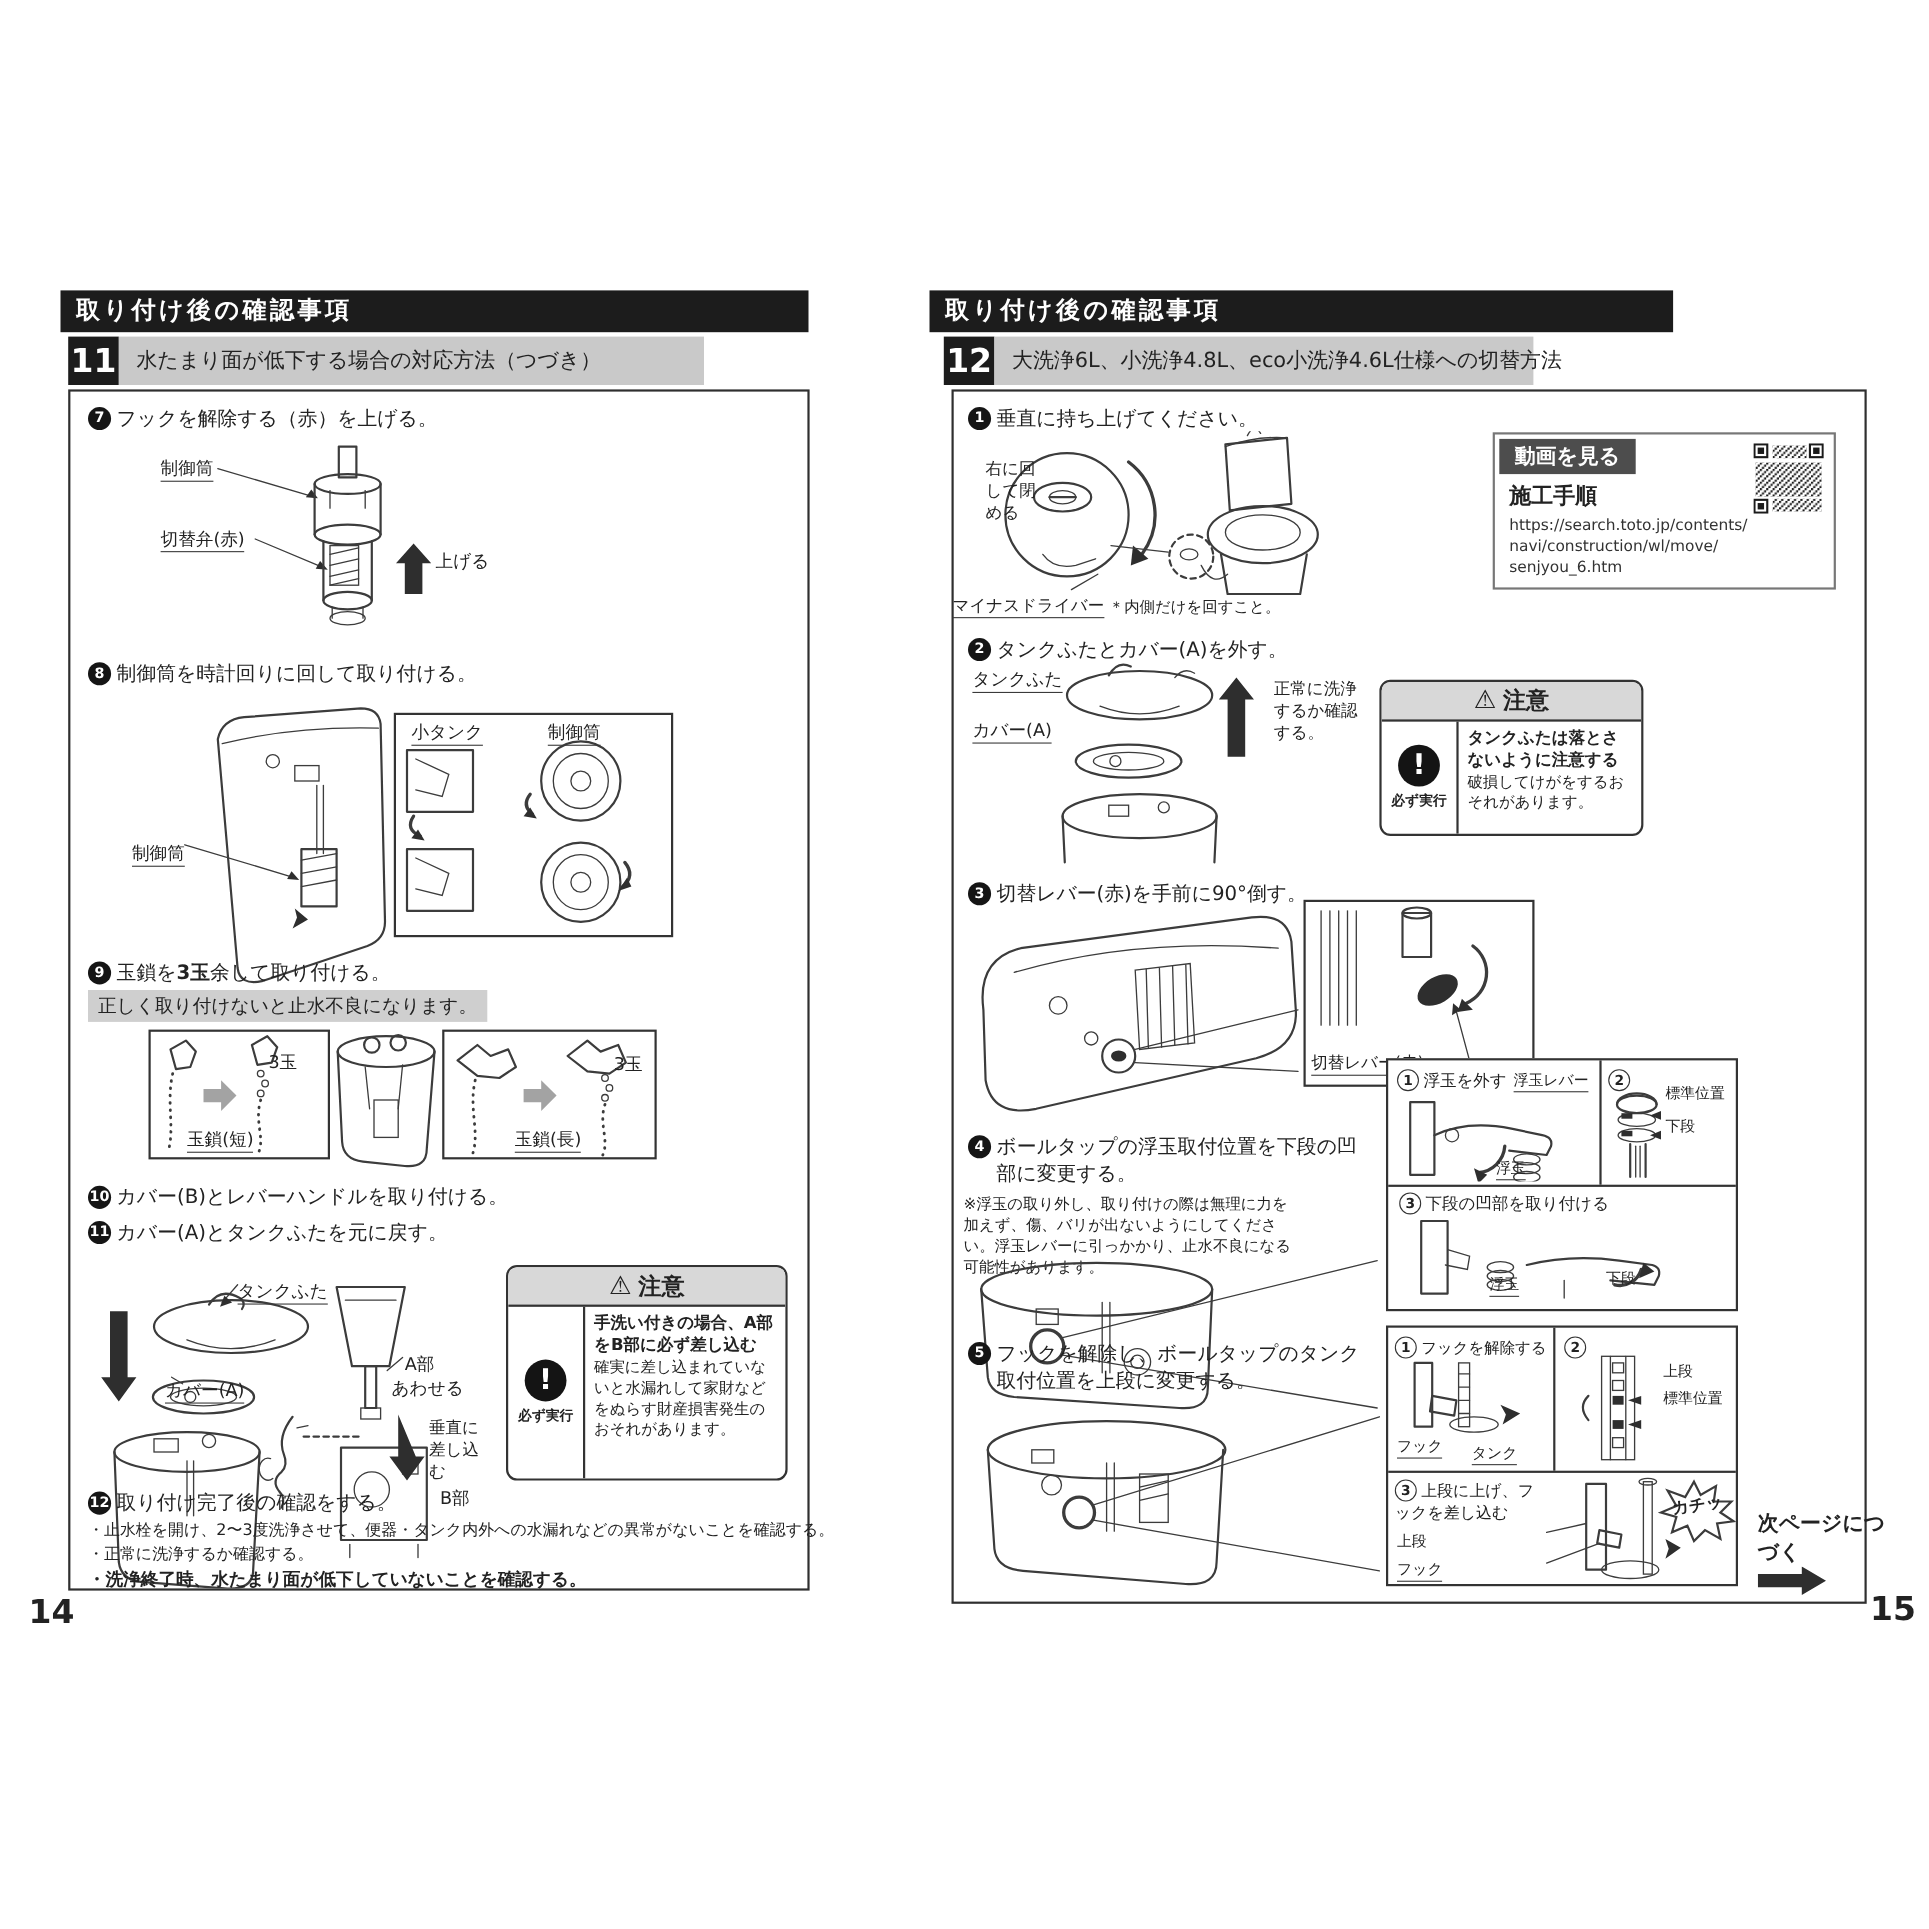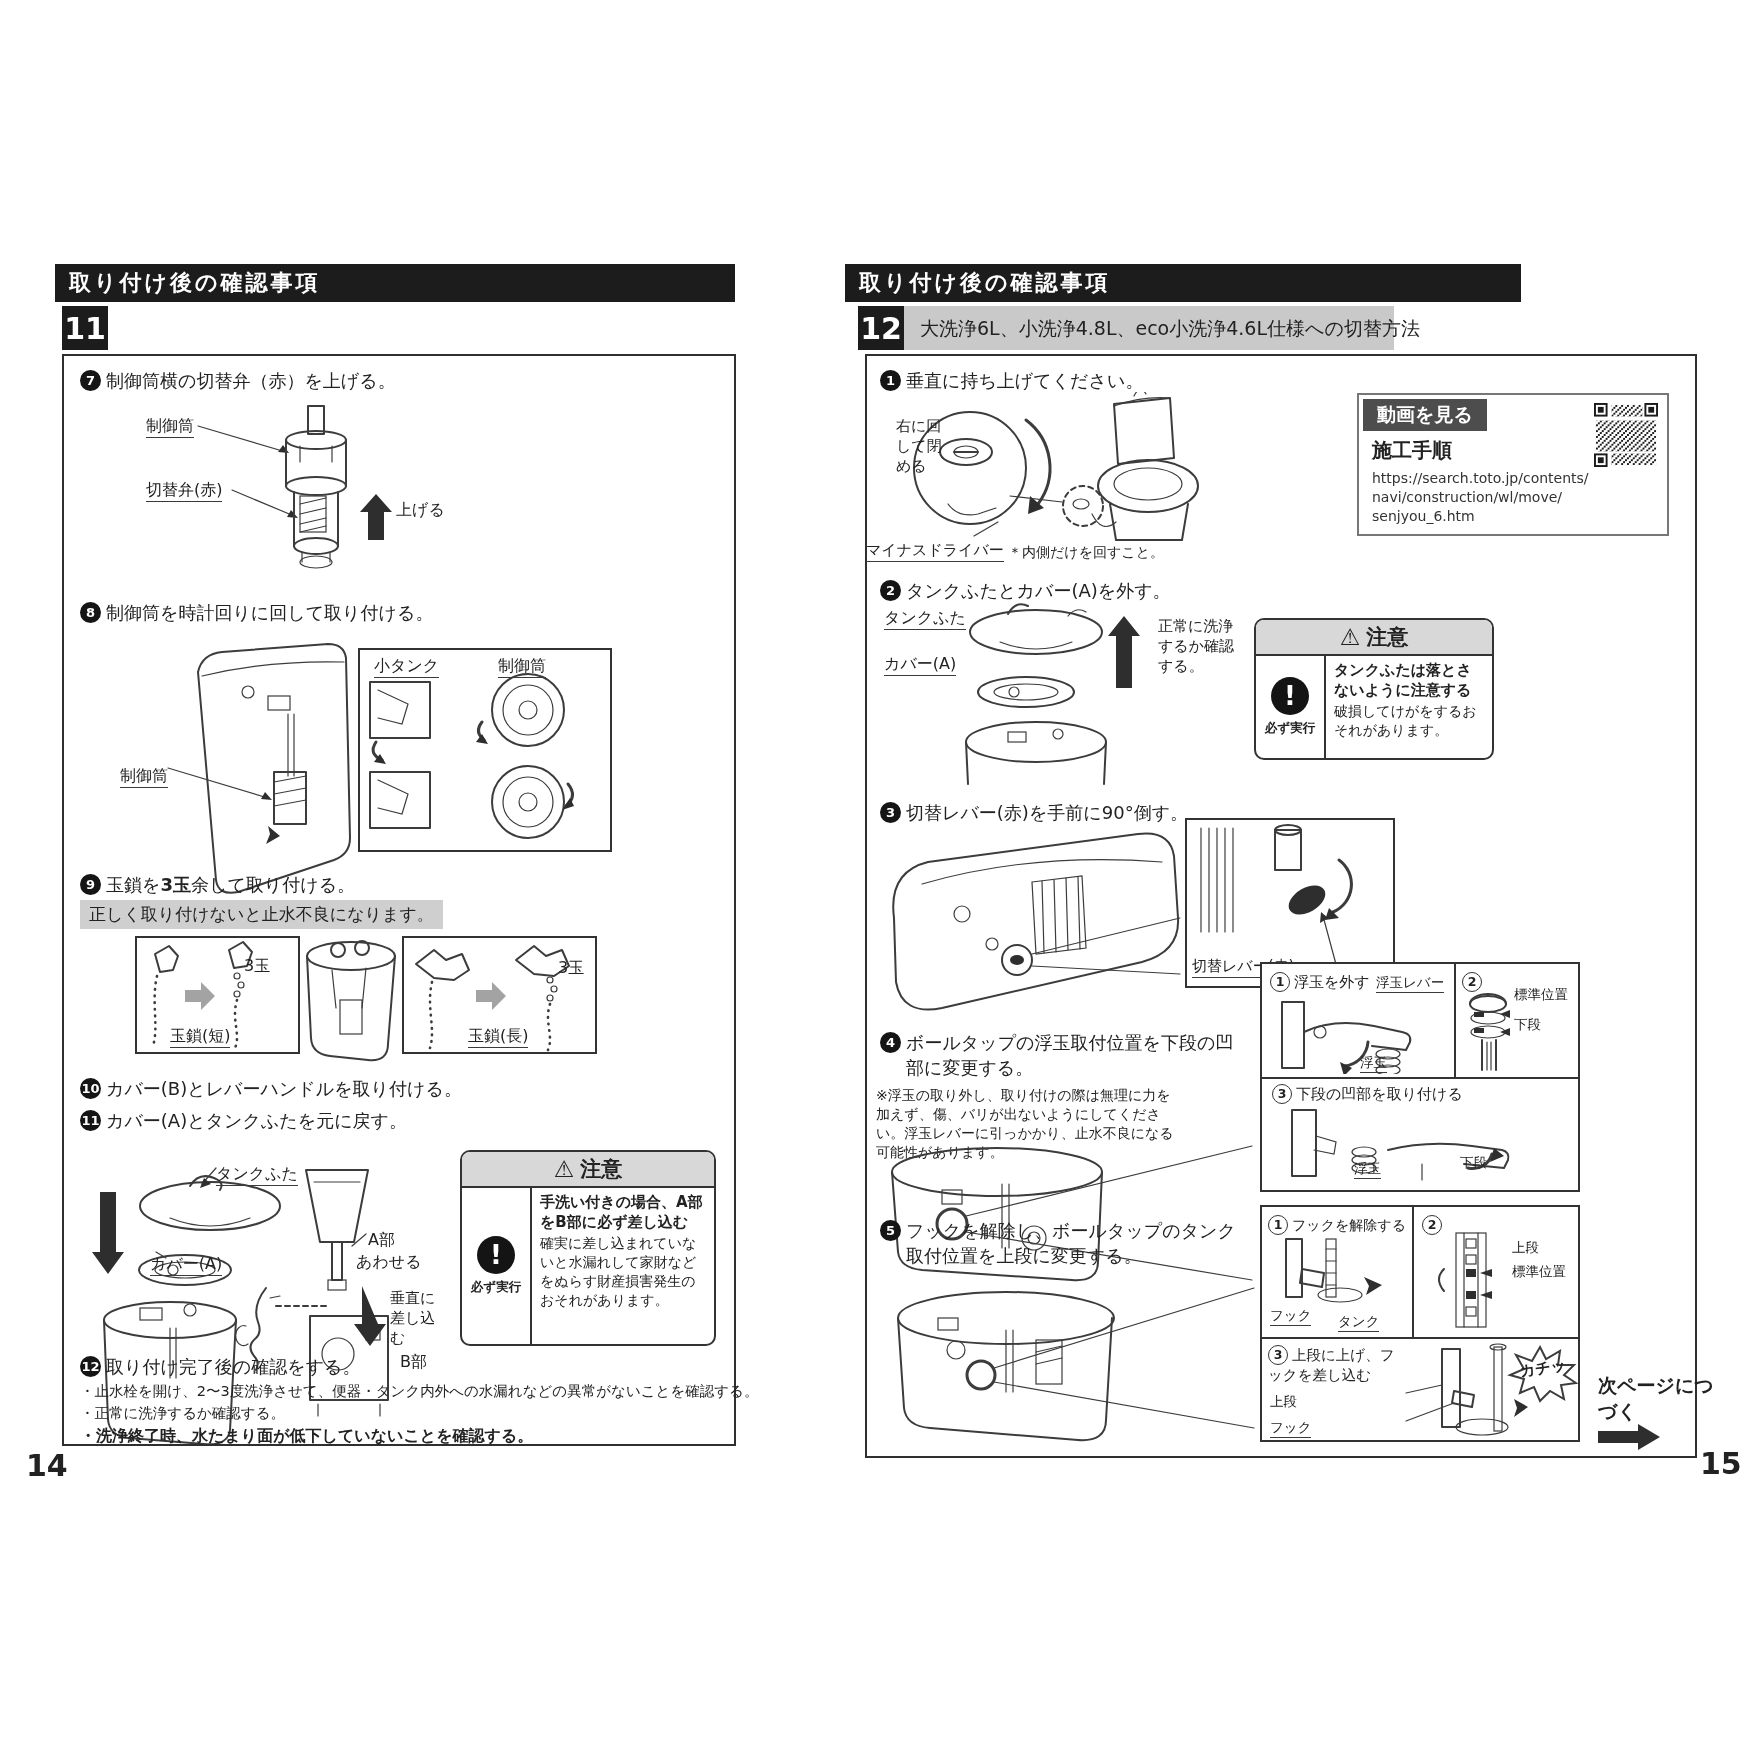--- a/index.html
+++ b/index.html
@@ -60,25 +60,26 @@
   svg .ch{stroke:#3c3c3c;stroke-width:2.6;fill:none;stroke-dasharray:0.6 6;stroke-linecap:round}
 </style>
 </head>
 <body>
 
 <div id="canvas">
 
   <div class="abs hdr" style="left:55px;top:264px;width:680px;height:38px">取り付け後の確認事項</div>
 
   <div class="abs badge" style="left:62px;top:306px;width:46px;height:44px">11</div>
+  <div class="abs tbar" style="left:108px;top:306px;width:532px;height:44px">水たまり面が低下する場合の対応方法（つづき）</div>
 
   <div class="abs framebox" style="left:62px;top:354px;width:674px;height:1092px"></div>
 
   <div class="abs step" style="left:80px;top:368px">
-    <span class="n">7</span><span>制御筒横の切替弁（赤）を上げる。</span>
+    <span class="n">7</span><span>フックを解除する（赤）を上げる。</span>
   </div>
   <svg class="abs" style="left:140px;top:400px" width="300" height="186" viewBox="0 0 300 186">
     <line class="t" x1="58" y1="26" x2="146" y2="52"></line>
       <polygon class="f" points="149,53 138,52 143,45"></polygon>
     <line class="t" x1="92" y1="90" x2="154" y2="116"></line>
       <polygon class="f" points="158,118 147,117 151,110"></polygon>
     <rect class="s" x="168" y="6" width="16" height="28"></rect>
     <ellipse class="s" cx="176" cy="40" rx="30" ry="9"></ellipse>
     <line class="s" x1="146" y1="40" x2="146" y2="86"></line>
       <line class="s" x1="206" y1="40" x2="206" y2="86"></line>

